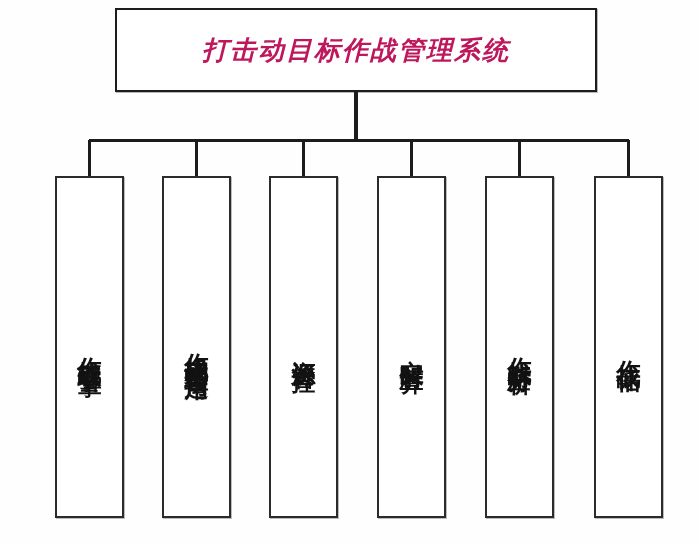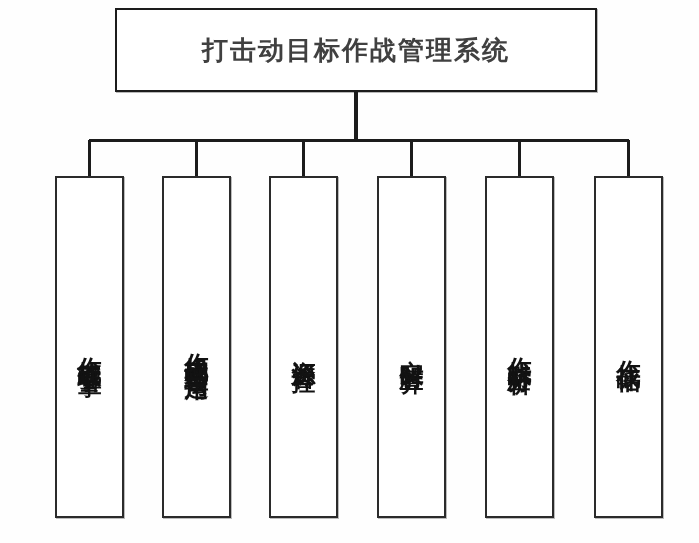--- a/index.html
+++ b/index.html
@@ -30,25 +30,26 @@
     background: #ffffff;
     border: 2px solid #1c1c1c;
     box-shadow: 1px 1px 0 0 #b8b8b8;
     display: flex;
     align-items: center;
     justify-content: center;
   }
   .root-title {
     font-size: 26px;
     font-weight: bold;
-    color: #404040;
+    color: #be185d;
     letter-spacing: 2px;
     line-height: 1.1;
     white-space: nowrap;
     font-family: "DejaVu Sans", "Liberation Sans", sans-serif;
+    font-style: italic;
   }
 
   
   .conn {
     position: absolute;
     background: #1c1c1c;
   }
   .stem-main {
     
     left: 354px;

